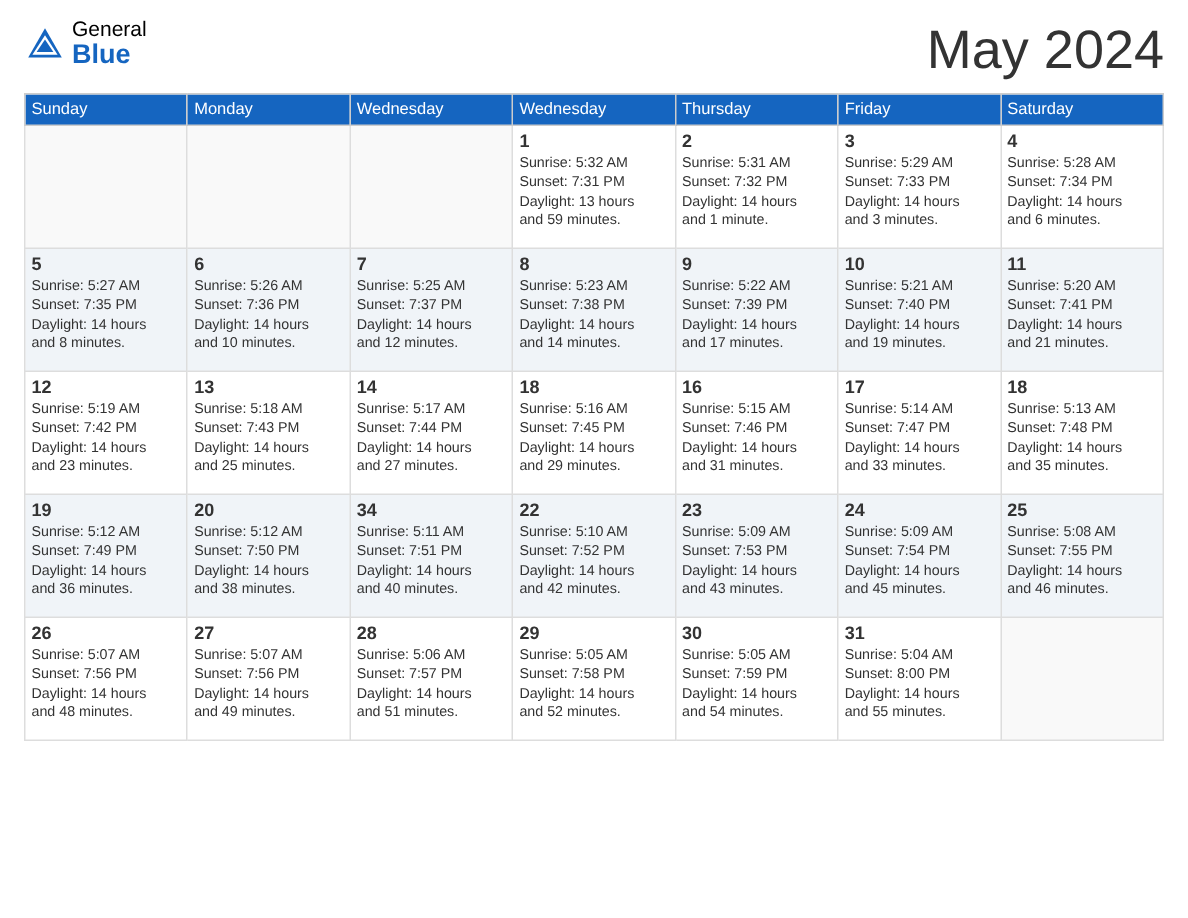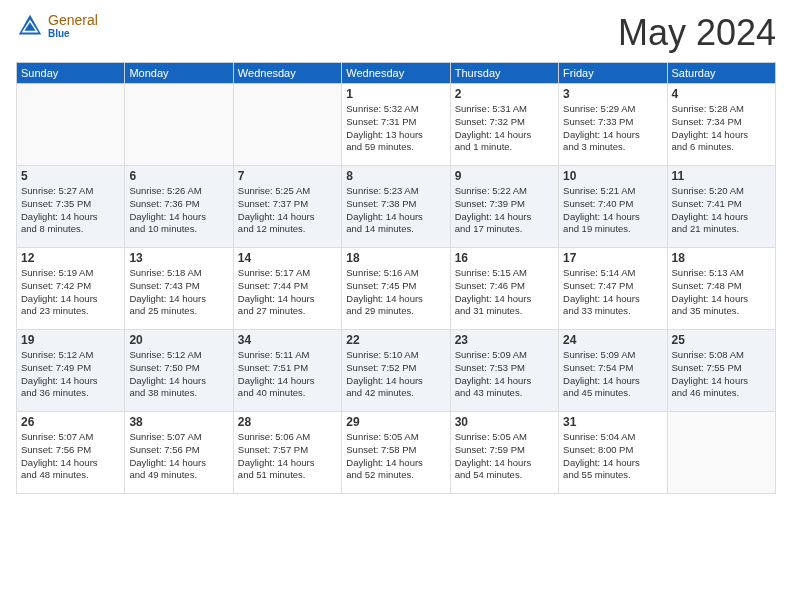--- a/index.html
+++ b/index.html
@@ -27,25 +27,25 @@
       align-items: center;
       gap: 4px;
     }
     .logo-text {
       display: flex;
       flex-direction: column;
       line-height: 1.1;
     }
     .logo-general {
       font-size: 14px;
-      color: #a16207;
+      color: #000000;
       font-weight: normal;
     }
     .logo-blue {
-      font-size: 10px;
+      font-size: 18px;
       color: #1565c0;
       font-weight: bold;
     }
     .logo-icon {
       width: 28px;
       height: 28px;
     }
     .title-block {
       text-align: right;
     }
@@ -241,21 +241,21 @@
             <div class="day-num">25</div>
             <div class="day-info">Sunrise: 5:08 AM<br>Sunset: 7:55 PM<br>Daylight: 14 hours<br>and 46 minutes.</div>
           </td>
         </tr>
         <tr>
           <td>
             <div class="day-num">26</div>
             <div class="day-info">Sunrise: 5:07 AM<br>Sunset: 7:56 PM<br>Daylight: 14 hours<br>and 48 minutes.</div>
           </td>
           <td>
-            <div class="day-num">38</div>
+            <div class="day-num">27</div>
             <div class="day-info">Sunrise: 5:07 AM<br>Sunset: 7:56 PM<br>Daylight: 14 hours<br>and 49 minutes.</div>
           </td>
           <td>
             <div class="day-num">28</div>
             <div class="day-info">Sunrise: 5:06 AM<br>Sunset: 7:57 PM<br>Daylight: 14 hours<br>and 51 minutes.</div>
           </td>
           <td>
             <div class="day-num">29</div>
             <div class="day-info">Sunrise: 5:05 AM<br>Sunset: 7:58 PM<br>Daylight: 14 hours<br>and 52 minutes.</div>
           </td>

